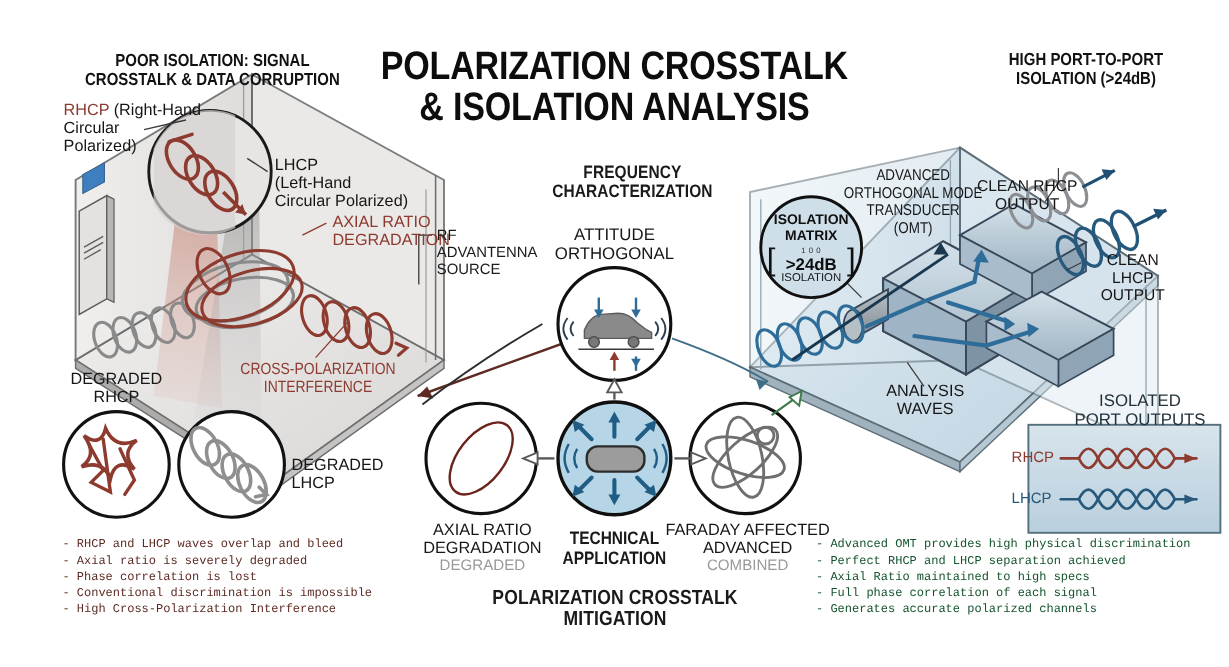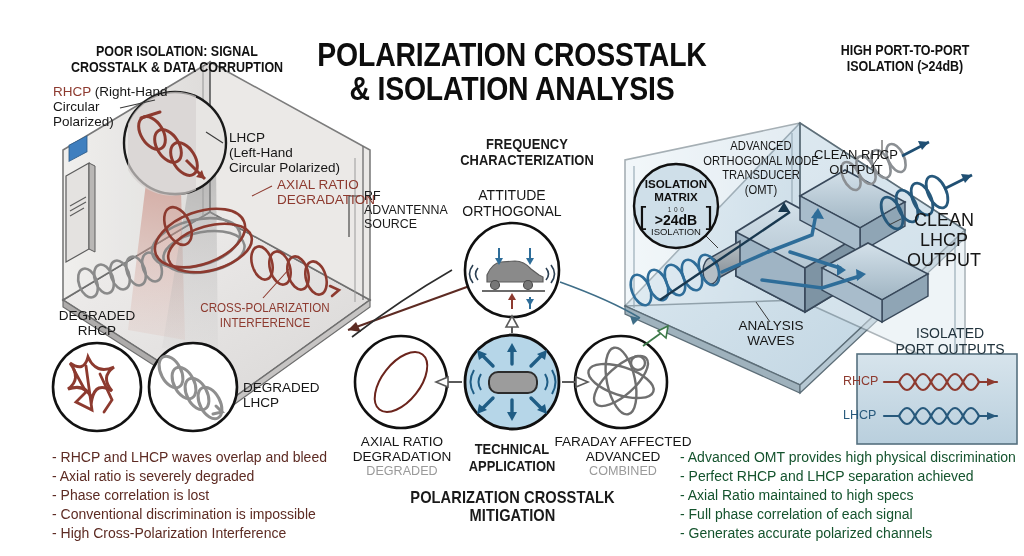--- a/index.html
+++ b/index.html
@@ -8,21 +8,21 @@
   #root{position:relative;width:1024px;height:556px;background:#ffffff;}
   .abs{position:absolute;}
   .ctr{text-align:center;}
   .cond{font-family:"Liberation Sans",sans-serif;
         transform:scaleX(.86);transform-origin:center top;}
   .hdg{font-weight:bold;letter-spacing:.1px;line-height:1.06;}
   svg{display:block;overflow:visible;}
   .maintitle{font-weight:bold;font-size:33px;line-height:1.02;
              letter-spacing:-.2px;color:#0d0d0d;}
   .panelhdg{font-weight:bold;font-size:14.5px;line-height:1.12;color:#111;}
-  .bullets{font-size:14px;line-height:1.36;white-space:pre-line;}
+  .bullets{font-size:10px;line-height:1.36;white-space:pre-line;font-family:Liberation Mono, monospace;}
   .bul-left{color:#5d2b23;}
   .bul-right{color:#14532d;}
   .cap{font-size:13.5px;line-height:1.12;color:#161616;}
   .cap-sm{font-size:12.4px;line-height:1.14;color:#1b1b1b;}
   .red{color:#8d3a2f;}
   .muted{color:#9a9a9a;}
   .big-cap{font-weight:bold;font-size:15px;line-height:1.1;}
 </style>
 </head>
 <body>
@@ -431,21 +431,21 @@
     <div>ORTHOGONAL MODE</div>
     <div>TRANSDUCER</div>
     <div>(OMT)</div>
   </div>
 
   <div class="abs cap ctr" style="left:796px;top:148px;width:120px;font-size:13px">
     <div>CLEAN RHCP</div>
     <div>OUTPUT</div>
   </div>
 
-  <div class="abs cap ctr" style="left:906px;top:210px;width:76px;font-size:18px">
+  <div class="abs cap ctr" style="left:906px;top:210px;width:76px;font-size:13px">
     <div>CLEAN</div>
     <div>LHCP</div>
     <div>OUTPUT</div>
   </div>
 
   <div class="abs cap ctr" style="left:715px;top:318px;width:112px;font-size:13.5px">
     <div>ANALYSIS</div>
     <div>WAVES</div>
   </div>
 

